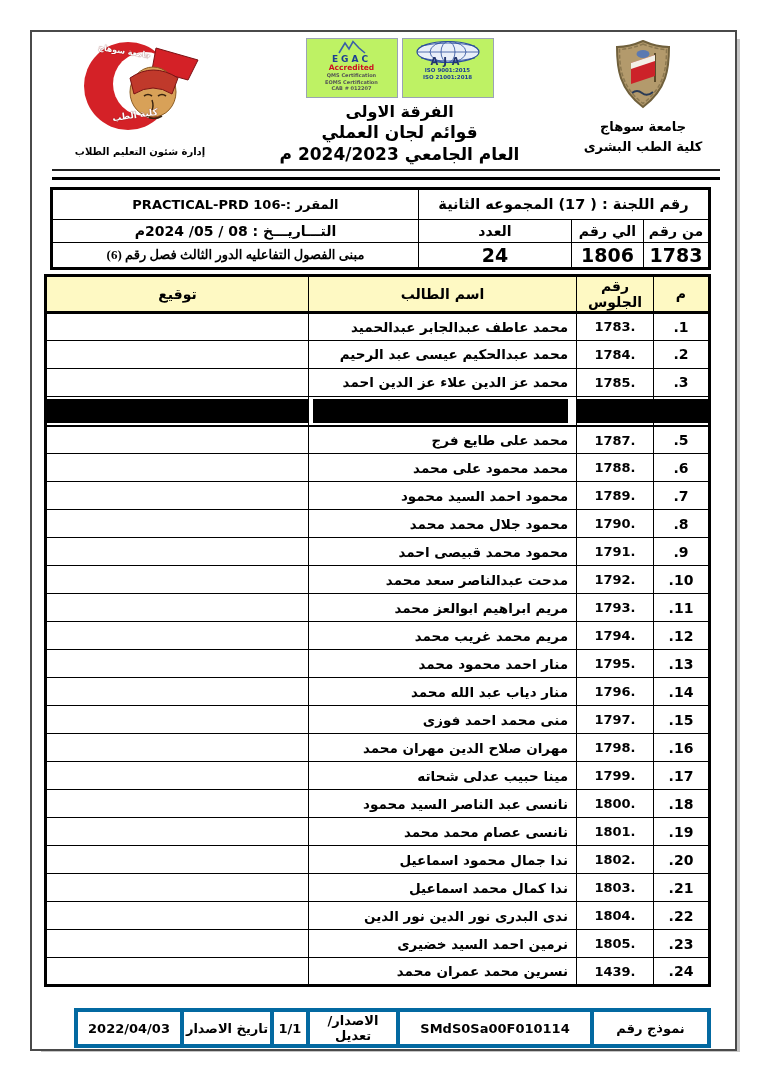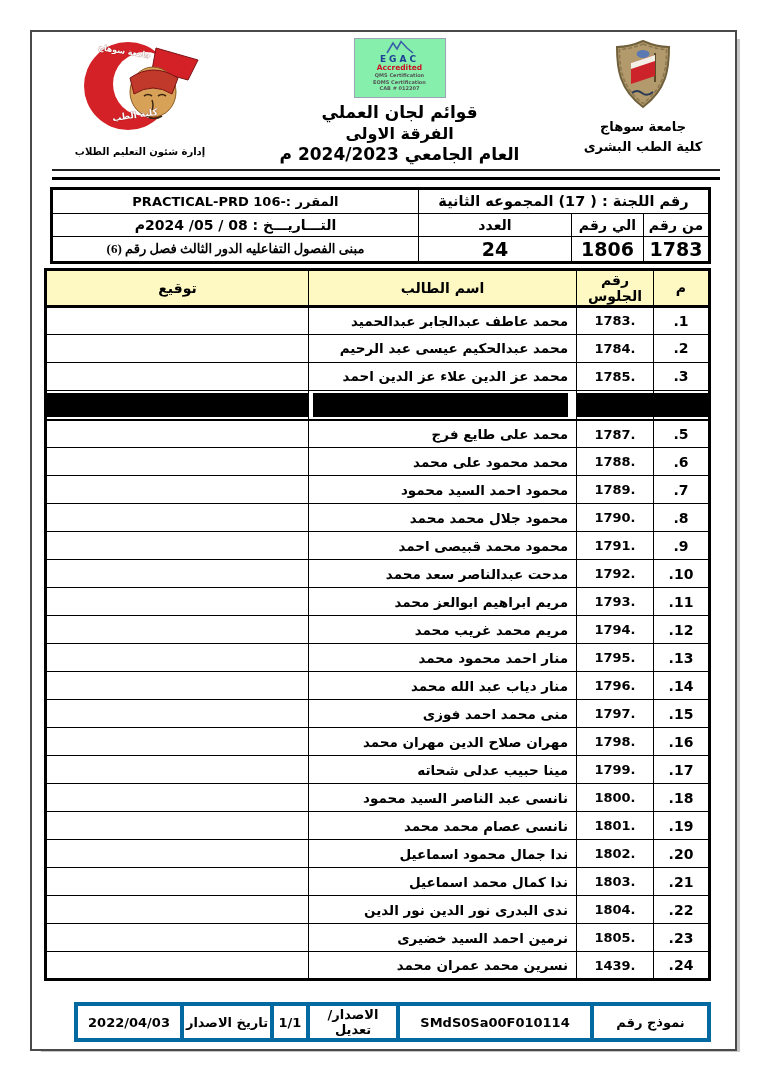--- a/index.html
+++ b/index.html
@@ -14,42 +14,42 @@
   }
   
   .header{display:flex;padding:6px 8px 0 8px;}
   .h-col{text-align:center;}
   .h-uni{width:168px;}
   .h-center{flex:1;}
   .h-dept{width:200px;}
   .uni-text{font-size:13px;line-height:1.4;margin-top:2px;}
   .dept-text{font-size:10px;margin-top:12px;}
   .accred-row{display:flex;justify-content:center;gap:4px;direction:ltr;}
-  .accred-box{border:1px solid #9aa3b5;background:#86efac;width:92px;height:60px;
+  .accred-box{border:1px solid #9aa3b5;background:#bef264;width:92px;height:60px;
     display:flex;flex-direction:column;align-items:center;justify-content:flex-start;
     padding:1px 2px;box-sizing:border-box;overflow:hidden;}
   .egac-name{color:#1c3f94;font-size:9px;letter-spacing:3px;line-height:1;}
   .egac-accredited{color:#cc1122;font-size:7.5px;line-height:1.1;}
   .egac-line{color:#555;font-size:5px;line-height:1.25;white-space:nowrap;}
   .aja-name{color:#22356f;font-size:10px;letter-spacing:5px;line-height:1;margin-top:-9px;}
   .aja-line{color:#1c3f94;font-size:5.5px;line-height:1.3;white-space:nowrap;}
   .title-block{margin-top:4px;}
   .title-line{font-size:17px;line-height:1.28;}
   .title-line.small{font-size:16px;}
   .crescent-wrap{position:relative;width:160px;height:96px;margin:0 auto;}
   .crescent-text{position:absolute;color:#fff;font-size:8px;text-shadow:0 0 1px #600;white-space:nowrap;}
   .ct-top{top:9px;left:38px;transform:rotate(9deg);}
   .ct-bottom{bottom:14px;left:52px;transform:rotate(-8deg);font-size:9px;}
   .header-rule{margin:3px 15px 0 20px;height:6px;border-top:2px solid #222;border-bottom:3px solid #000;}
   
   table{border-collapse:collapse;table-layout:fixed;}
   td,th{box-sizing:border-box;}
   .info-table{width:658px;margin:7px 24px 0 auto;border:3px solid #000;}
   .info-table td{border:1px solid #000;text-align:center;vertical-align:middle;}
-  .cell-committee{font-size:14.5px;height:25px;}
+  .cell-committee{font-size:14.5px;height:31px;}
   .cell-course{font-size:13px;}
   .cell-label{font-size:14px;height:23px;}
   .cell-date{font-size:14px;}
   .cell-num{font-size:19px;height:14px;}
   .cell-location{font-size:13px;font-family:Liberation Serif, serif;}
   .main-table{width:664px;margin:4px 24px 0 auto;border:3px solid #000;}
   .main-table th{border:1px solid #000;border-bottom:3px solid #000;border-top:2px solid #000;
     background:#fef9c3;height:34px;font-size:14px;text-align:center;vertical-align:middle;}
   .main-table td{border:1px solid #000;height:28px;vertical-align:middle;padding:0;}
   .c-idx{text-align:center;font-size:14px;}
@@ -87,24 +87,36 @@
         <div class="accred-box">
           <svg width="30" height="15" viewBox="0 0 30 15">
             <path d="M2 13 L8 3 L12 9 L16 1.5 L22 8 L28 13" stroke="#3a5fa8" fill="none" stroke-width="1.6"></path>
           </svg>
           <div class="egac-name">EGAC</div>
           <div class="egac-accredited">Accredited</div>
           <div class="egac-line">QMS Certification</div>
           <div class="egac-line">EOMS Certification</div>
           <div class="egac-line">CAB # 012207</div>
         </div>
+        <div class="accred-box">
+          <svg width="70" height="26" viewBox="0 0 70 26">
+            <ellipse cx="35" cy="12" rx="31" ry="10.5" fill="#e9eff9" stroke="#2a4d9b" stroke-width="1.2"></ellipse>
+            <ellipse cx="35" cy="12" rx="18" ry="10.5" fill="none" stroke="#2a4d9b" stroke-width="0.8"></ellipse>
+            <ellipse cx="35" cy="12" rx="7" ry="10.5" fill="none" stroke="#2a4d9b" stroke-width="0.8"></ellipse>
+            <line x1="4" y1="12" x2="66" y2="12" stroke="#2a4d9b" stroke-width="0.8"></line>
+            <path d="M8 6 Q35 0 62 6 M8 18 Q35 24 62 18" stroke="#2a4d9b" fill="none" stroke-width="0.8"></path>
+          </svg>
+          <div class="aja-name">AJA</div>
+          <div class="aja-line">ISO 9001:2015</div>
+          <div class="aja-line">ISO 21001:2018</div>
+        </div>
       </div>
       <div class="title-block">
+        <div class="title-line small">الفرقة الاولى</div>
         <div class="title-line">قوائم لجان العملي</div>
-        <div class="title-line small">الفرقة الاولى</div>
         <div class="title-line">العام الجامعي 2024/2023 م</div>
       </div>
     </div>
 
     <div class="h-col h-dept">
       <div class="crescent-wrap">
         <svg width="160" height="96" viewBox="0 0 160 96">
           <circle cx="68" cy="48" r="44" fill="#d42127"></circle>
           <circle cx="85" cy="46" r="32" fill="#ffffff"></circle>
           <path d="M96 10 L138 22 L128 42 L92 32 Z" fill="#d42127" stroke="#7a1114" stroke-width="1"></path>

